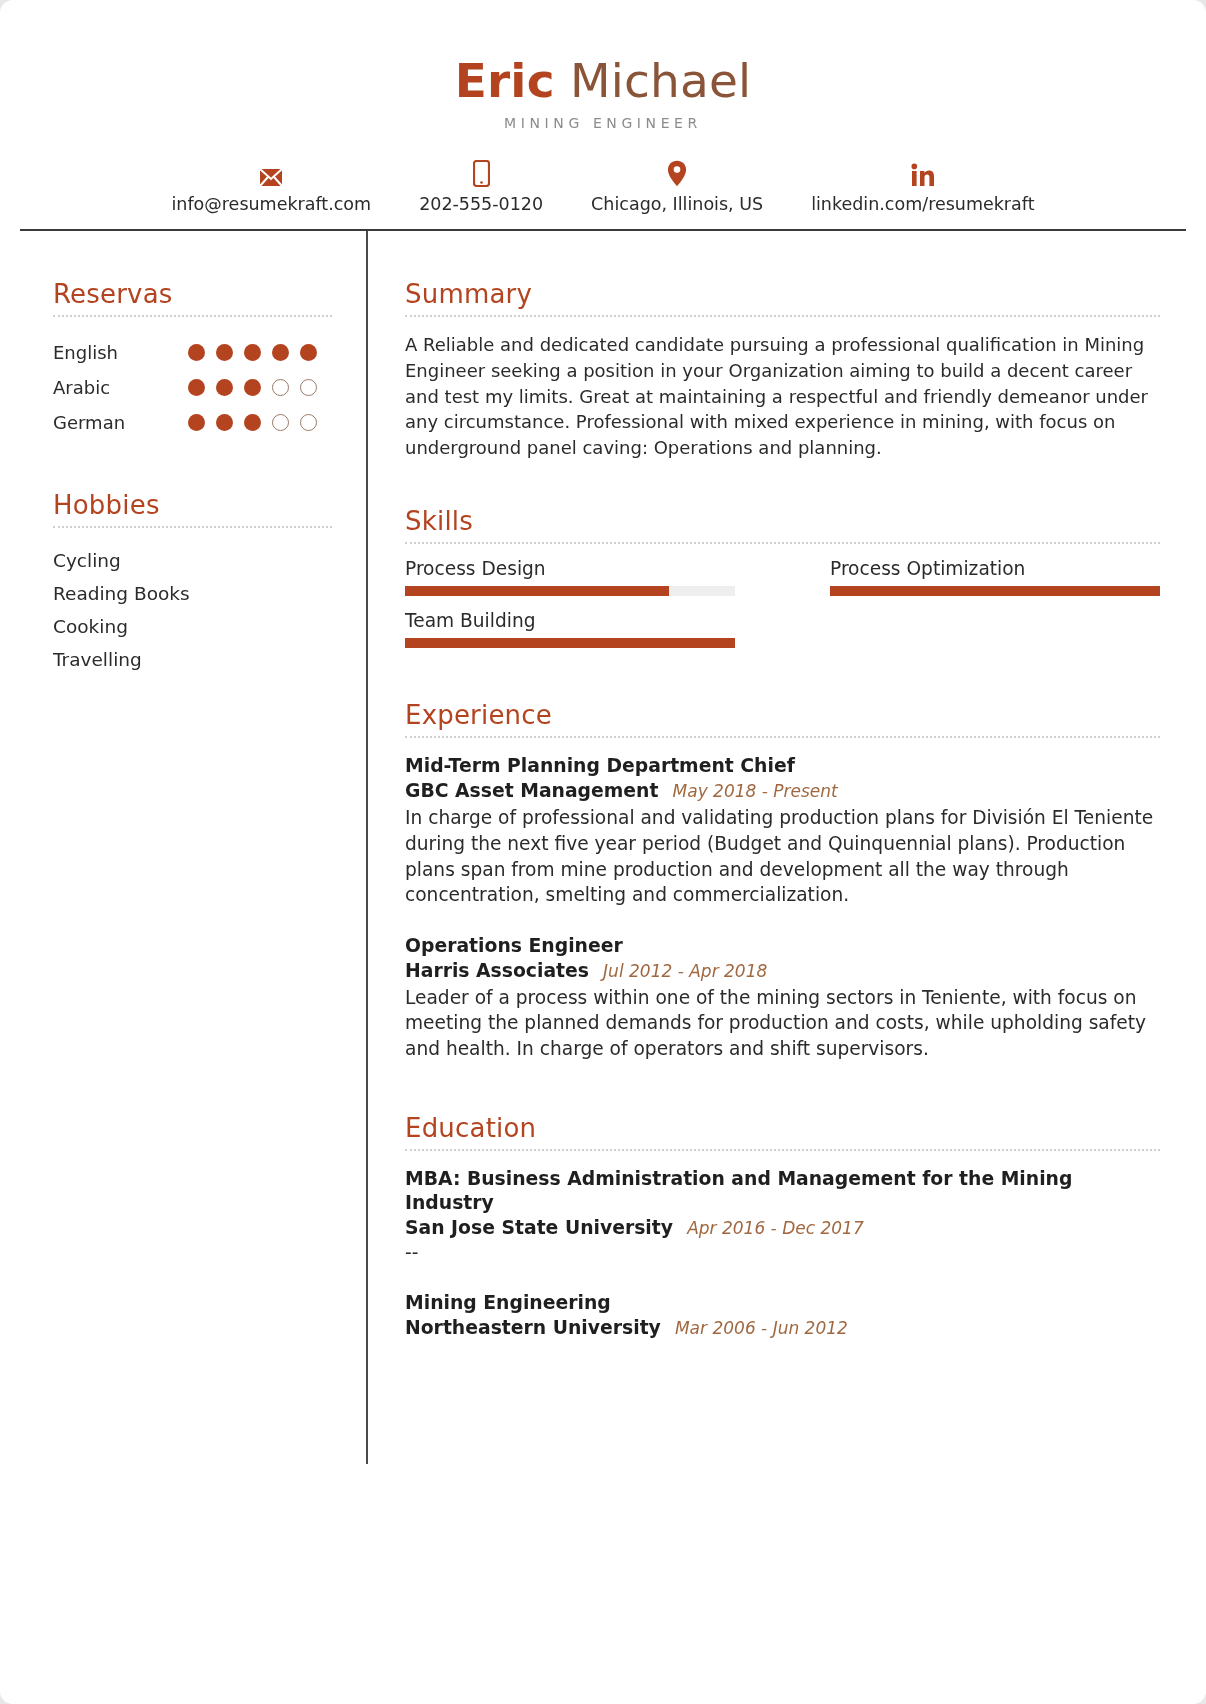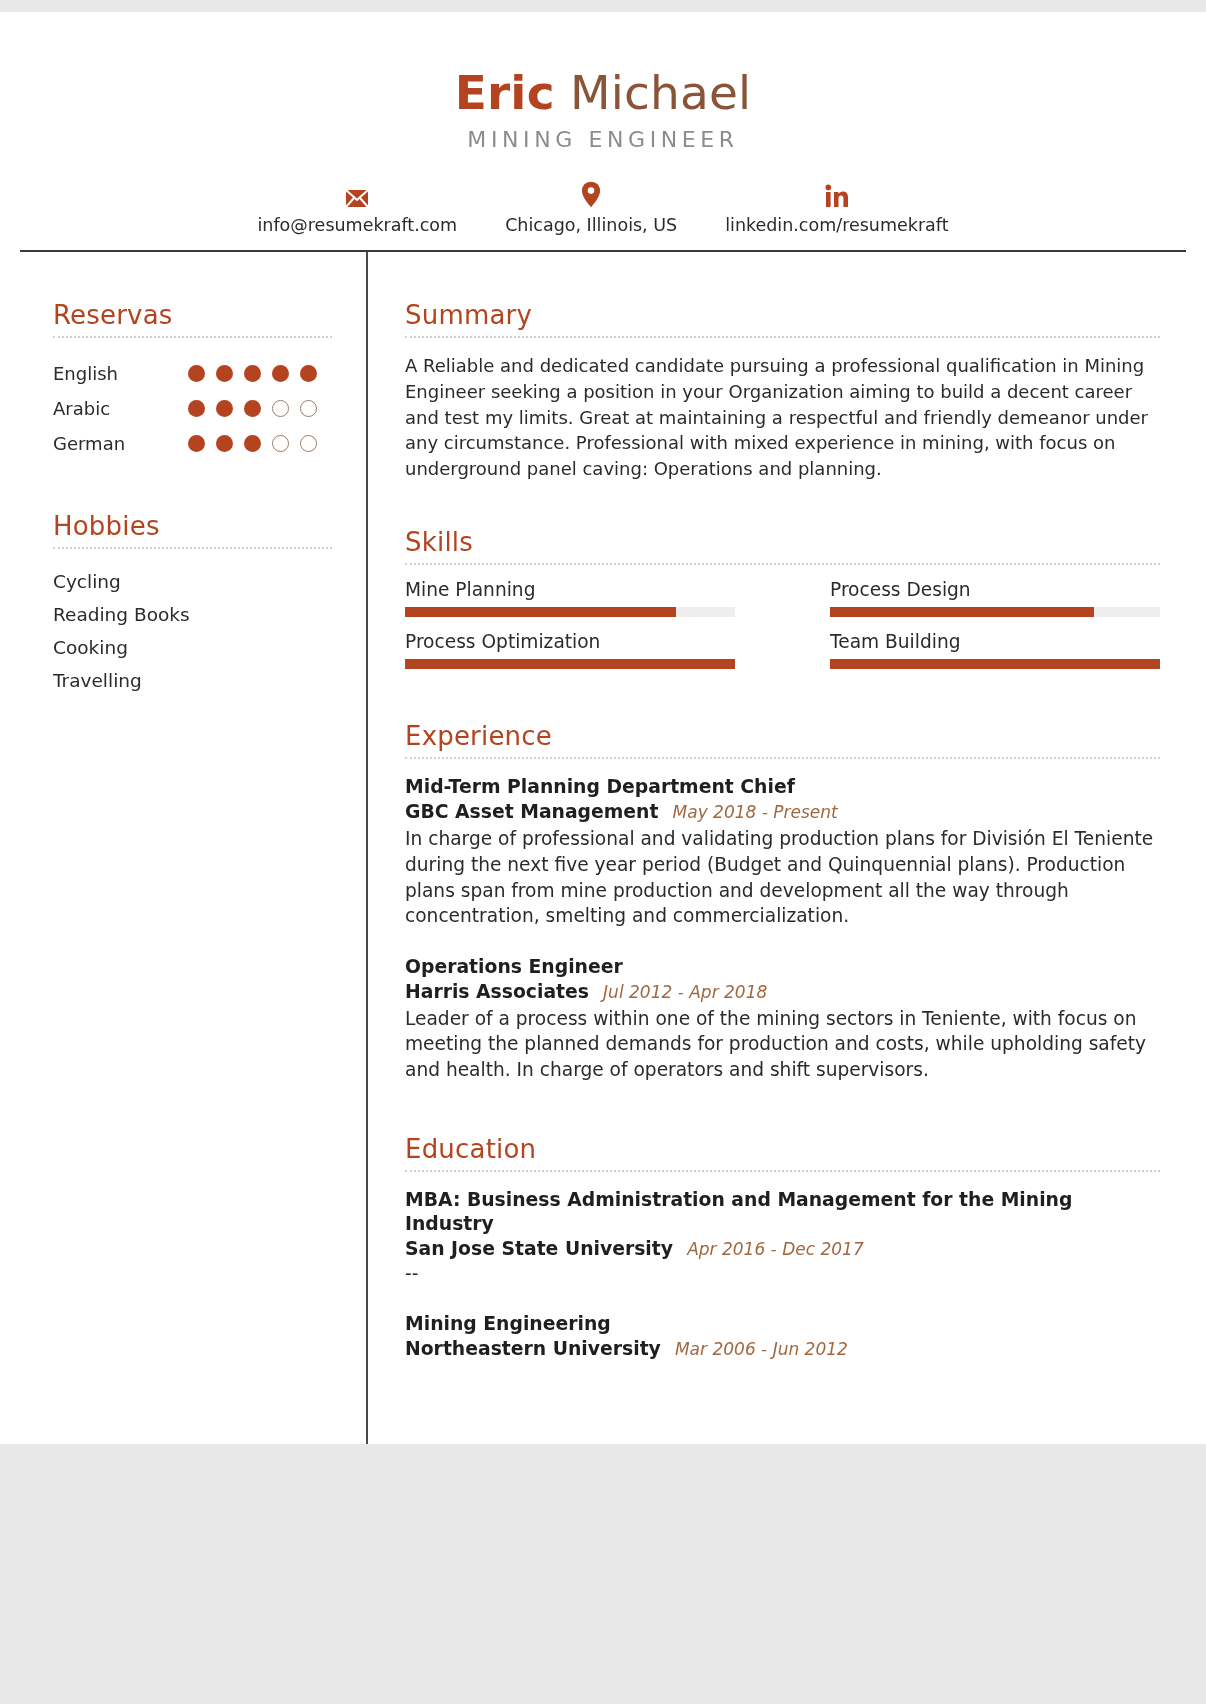--- a/index.html
+++ b/index.html
@@ -6,25 +6,26 @@
     margin: 0;
     padding: 0;
     background: #e8e8e8;
   }
   body {
     font-family: "DejaVu Sans", "Liberation Sans", sans-serif;
   }
   .page {
     position: relative;
     width: 1206px;
-    height: 1432px;
-    margin: 12px auto;
+    height: 1704px;
+    margin: 0 auto;
     background: #ffffff;
     box-sizing: border-box;
     overflow: hidden;
+    border-radius: 13px;
   }
   .sheet {
     position: absolute;
     left: 10px;
     top: 10px;
     width: 1186px;
     height: 1684px;
     background: #ffffff;
     box-sizing: border-box;
   }
@@ -43,21 +44,21 @@
   .name .first {
     font-weight: 700;
     color: #b4441f;
   }
   .name .last {
     font-weight: 400;
     color: #8a5438;
   }
   .job-title {
     margin-top: 10px;
-    font-size: 22px;
+    font-size: 14px;
     letter-spacing: 4.6px;
     color: #8c8c8c;
     font-weight: 400;
   }
   .contact-row {
     margin-top: 30px;
     display: flex;
     justify-content: center;
     align-items: flex-end;
     gap: 0px;
@@ -239,20 +240,30 @@
           <span class="contact-ico">
             <svg width="24" height="19" viewBox="0 0 24 19">
               <rect x="1" y="1" width="22" height="17" fill="#b4441f"></rect>
               <path d="M1 1 L12 11 L23 1" fill="none" stroke="#ffffff" stroke-width="2"></path>
               <path d="M1 18 L9 9 M23 18 L15 9" fill="none" stroke="#ffffff" stroke-width="2"></path>
             </svg>
           </span>
           <span class="contact-txt">info@resumekraft.com</span>
         </div>
 
+        <div class="contact-item">
+          <span class="contact-ico">
+            <svg width="17" height="27" viewBox="0 0 17 27">
+              <rect x="1" y="1" width="15" height="25" rx="2.5" fill="none" stroke="#b4441f" stroke-width="2.2"></rect>
+              <rect x="4" y="5.5" width="9" height="14" fill="#ffffff"></rect>
+              <circle cx="8.5" cy="22.5" r="1.3" fill="#b4441f"></circle>
+            </svg>
+          </span>
+          <span class="contact-txt">202-555-0120</span>
+        </div>
 
         <div class="contact-item">
           <span class="contact-ico">
             <svg width="20" height="27" viewBox="0 0 20 27">
               <path d="M10 0.8 C4.8 0.8 0.9 4.7 0.9 9.8 C0.9 16.6 10 26.2 10 26.2 C10 26.2 19.1 16.6 19.1 9.8 C19.1 4.7 15.2 0.8 10 0.8 Z" fill="#b4441f"></path>
               <circle cx="10" cy="9.6" r="3.3" fill="#ffffff"></circle>
             </svg>
           </span>
           <span class="contact-txt">Chicago, Illinois, US</span>
         </div>
@@ -339,26 +350,20 @@
           <div class="sec-title">Summary</div>
           <div class="sec-rule"></div>
           <div class="para">A Reliable and dedicated candidate pursuing a professional qualification in Mining Engineer seeking a position in your Organization aiming to build a decent career and test my limits. Great at maintaining a respectful and friendly demeanor under any circumstance. Professional with mixed experience in mining, with focus on underground panel caving: Operations and planning.</div>
         </div>
 
         <div class="skills-block">
           <div class="sec-title">Skills</div>
           <div class="sec-rule"></div>
           <div class="skills-grid">
 
-            <div class="skill">
-              <div class="skill-name">Mine Planning</div>
-              <div class="skill-track">
-                <div class="skill-fill" style="width:82%"></div>
-              </div>
-            </div>
 
             <div class="skill">
               <div class="skill-name">Process Design</div>
               <div class="skill-track">
                 <div class="skill-fill" style="width:80%"></div>
               </div>
             </div>
 
             <div class="skill">
               <div class="skill-name">Process Optimization</div>

